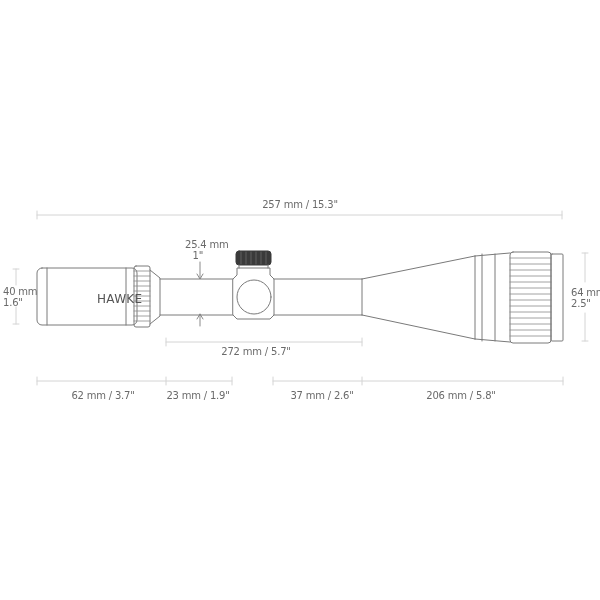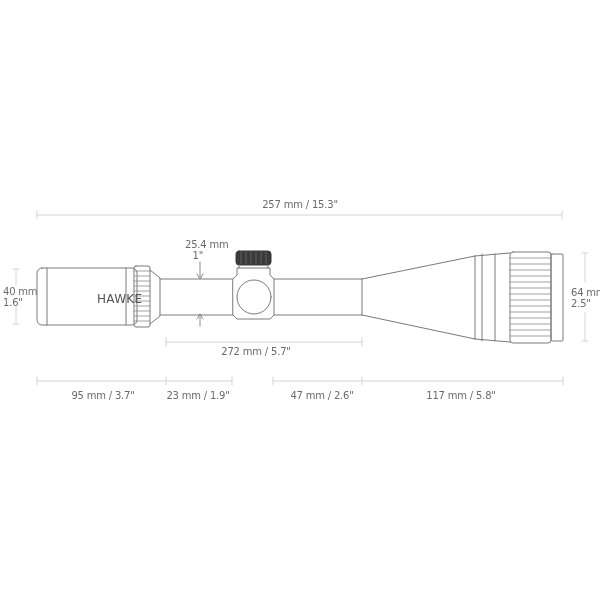--- a/index.html
+++ b/index.html
@@ -163,31 +163,31 @@
   <div>2.5"</div>
 </div>
 
 <div class="lbl center" style="left:256px; top:346px;">
   <span>272</span>
   <span class="u">mm</span> /
   <span>5.7"</span>
 </div>
 
 <div class="lbl center" style="left:103px; top:390px;">
-  <span>95</span>
+  <span>62</span>
   <span class="u">mm</span> /
   <span>3.7"</span>
 </div>
 <div class="lbl center" style="left:198px; top:390px;">
   <span>23</span>
   <span class="u">mm</span> /
   <span>1.9"</span>
 </div>
 <div class="lbl center" style="left:322px; top:390px;">
-  <span>47</span>
+  <span>37</span>
   <span class="u">mm</span> /
   <span>2.6"</span>
 </div>
 <div class="lbl center" style="left:461px; top:390px;">
-  <span>117</span>
+  <span>206</span>
   <span class="u">mm</span> /
   <span>5.8"</span>
 </div>
 
 </body></html>

